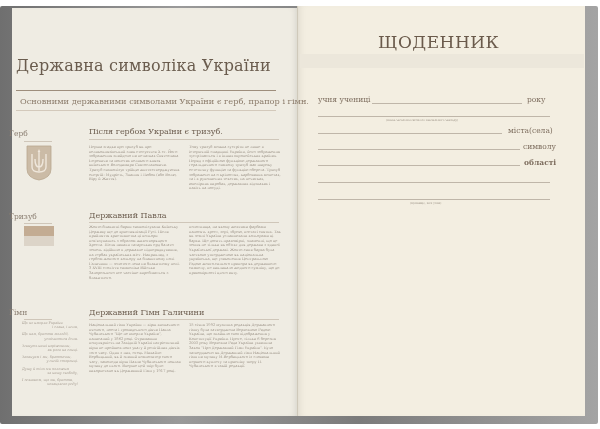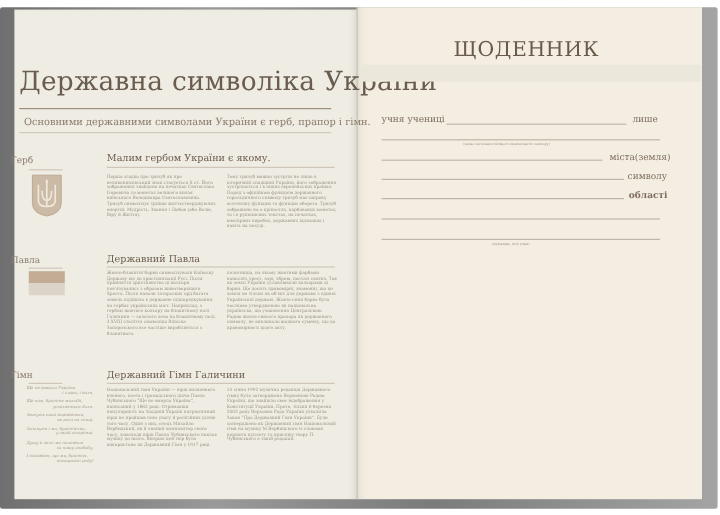--- a/index.html
+++ b/index.html
@@ -23,21 +23,21 @@
     position: absolute; left: 298px; top: 6px; width: 287px; height: 410px;
     background: #f3eee1;
     box-shadow: inset 6px 0 8px -6px rgba(0,0,0,0.12);
   }
   .spine {
     position: absolute; left: 297px; top: 6px; width: 1px; height: 410px;
     background: #cfc9ba;
   }
   .l-title {
     position: absolute; left: 16px; top: 56px; width: 262px;
-    font-size: 22px; color: #6a5c4e; letter-spacing: 0.2px; white-space: nowrap;
+    font-size: 16px; color: #6a5c4e; letter-spacing: 0.2px; white-space: nowrap;
   }
   .rule { position: absolute; left: 16px; width: 260px; height: 1px; background: #9e8e7c; }
   .rule.thin { background: #d3c9bb; }
   .l-sub {
     position: absolute; left: 20px; top: 96px; width: 262px;
     font-size: 8.2px; color: #8b7b6a; white-space: nowrap;
   }
   .sec-label {
     position: absolute; left: 9px; font-size: 7.5px; color: #8a7e71;
   }
@@ -76,31 +76,31 @@
 <div class="page-right"></div>
 <div class="spine"></div>
 
 <div class="l-title">Державна символіка України</div>
 <div class="rule" style="top:90px"></div>
 <div class="l-sub">Основними державними символами України є герб, прапор і гімн.</div>
 <div class="rule thin" style="top:110px"></div>
 
 <div class="sec-label" style="top:129px">Герб</div>
 <div class="sec-label-line" style="top:141px"></div>
-<div class="sec-head" style="top:127px">Малим гербом України є якому.</div>
+<div class="sec-head" style="top:127px">Після гербом України є тризуб.</div>
 <div class="sec-head-line" style="top:139px"></div>
 <svg class="coat" viewBox="0 0 26 36">
   <path d="M1 1 H25 V24 Q25 33 13 35 Q1 33 1 24 Z" fill="#cbbba6" stroke="#b9a78f" stroke-width="0.8"></path>
   <path d="M13 6 V26 M6 9 V22 Q6 27 13 27 Q20 27 20 22 V9 M9 14 Q9 22 13 22 Q17 22 17 14" fill="none" stroke="#efe7dc" stroke-width="1.4"></path>
   <path d="M13 4 L11.6 7 H14.4 Z" fill="#efe7dc"></path>
 </svg>
 <div class="para" style="left:89px; top:145px;">Перша згадка про тризуб як про великокнязівський знак стосується Х ст. Його зображення знайдено на печатках Святослава Ігоревича та монетах великого князя київського Володимира Святославовича. Тризуб символізує трійцю життєстверджуючих енергій: Мудрість, Знання і Любов (або Волю, Віру й Життя).</div>
 <div class="para" style="left:189px; top:145px;">Тому тризуб можна зустріти не лише в історичній спадщині України, його зображення зустрічається і в інших європейських країнах. Поряд з офіційною функцією державного геральдичного символу тризуб має широку естетичну функцію та функцію оберега. Тризуб зображено на о кріпостях, карбованих монетах, та і в рукописних текстах, на печатках, ювелірних виробах, державних відзнаках і навіть на посуді.</div>
 
-<div class="sec-label" style="top:212px">Павла</div>
+<div class="sec-label" style="top:212px">Тризуб</div>
 <div class="sec-label-line" style="top:223px"></div>
 <div class="sec-head" style="top:211px">Державний Павла</div>
 <div class="sec-head-line" style="top:222px"></div>
 <div class="flag-blue"></div>
 <div class="flag-yellow"></div>
 <div class="para" style="left:89px; top:225px;">Жовто-блакитні барви символізували Київську Державу ще до християнізації Русі. Після прийняття християнства ці кольори пов'язувались з образом животворящого Хреста. Після навали татарських орд багато земель відійшло в державне підпорядкування, на гербах українських міст. Наприклад, з гербом жовтого кольору на блакитному полі Галичини — золотого лева на блакитному полі. З XVIII століття символіка Війська Запорозького все частіше виробляється з блакитного.</div>
 <div class="para" style="left:189px; top:225px;">полотнища, на якому жовтими фарбами наносять хрест, зорі, зброю, постаті святих. Так як землі України уславлювали кольорами ці барви. Ще досить правомірні, знаменні, що це земля не тільки як об'єкт для держави з єдиної Української державі. Жовто-синя барва була частково утвердженою як національна українська, що узаконення Центральною Радою жовто-синього прапора як державного символу, не викликало жодного сумніву, що до правомірності цього акту.</div>
 
 <div class="sec-label" style="top:308px">Гімн</div>
 <div class="sec-label-line" style="top:319px"></div>
@@ -121,27 +121,27 @@
   <div class="r">козацького роду!</div>
 </div>
 <div class="para" style="left:89px; top:323px;">Національний гімн України — вірш визначного вченого, поета і громадського діяча Павла Чубинського "Ще не вмерла Україна", написаний у 1862 році. Отримавши популярність на Західній Україні патріотичний вірш не пройшов повз увагу й релігійних діячів того часу. Один з них, отець Михайло Вербицький, як й знаний композитор свого часу, замолоди вірш Павла Чубинського поклав музику до нього. Вперше цей твір було використано як Державний Гімн у 1917 році.</div>
 <div class="para" style="left:189px; top:323px;">15 січня 1992 музична редакція Державного гімну була затверджена Верховною Радою України, що знайшло своє відображення у Конституції України. Проте, тільки 6 березня 2003 року Верховна Рада України ухвалила Закон "Про Державний Гімн України". Було затверджено як Державний гімн Національний гімн на музику М.Вербицького із словами першого куплету та приспіву твору П. Чубинського в такій редакції.</div>
 
 <div class="band"></div>
 <div class="r-title">ЩОДЕННИК</div>
 
 <div class="r-label" style="left:318px; top:95px;">учня учениці</div>
 <div class="r-line" style="left:372px; top:103px; width:150px;"></div>
-<div class="r-label" style="left:527px; top:95px;">лише</div>
+<div class="r-label" style="left:527px; top:95px;">року</div>
 
 <div class="r-line" style="left:318px; top:116px; width:232px;"></div>
 <div class="r-caption" style="left:386px; top:118px;">(назва загальноосвітнього навчального закладу)</div>
 
 <div class="r-line" style="left:318px; top:133px; width:184px;"></div>
-<div class="r-label" style="left:508px; top:126px;">міста(земля)</div>
+<div class="r-label" style="left:508px; top:126px;">міста(села)</div>
 
 <div class="r-line" style="left:318px; top:149px; width:202px;"></div>
 <div class="r-label" style="left:523px; top:142px;">символу</div>
 
 <div class="r-line" style="left:318px; top:165px; width:202px;"></div>
 <div class="r-label" style="left:524px; top:158px;font-weight:bold;">області</div>
 
 <div class="r-line" style="left:318px; top:182px; width:232px;"></div>
 <div class="r-line" style="left:318px; top:199px; width:232px;"></div>
 <div class="r-caption" style="left:410px; top:201px;">(прізвище, ім'я учня)</div>

